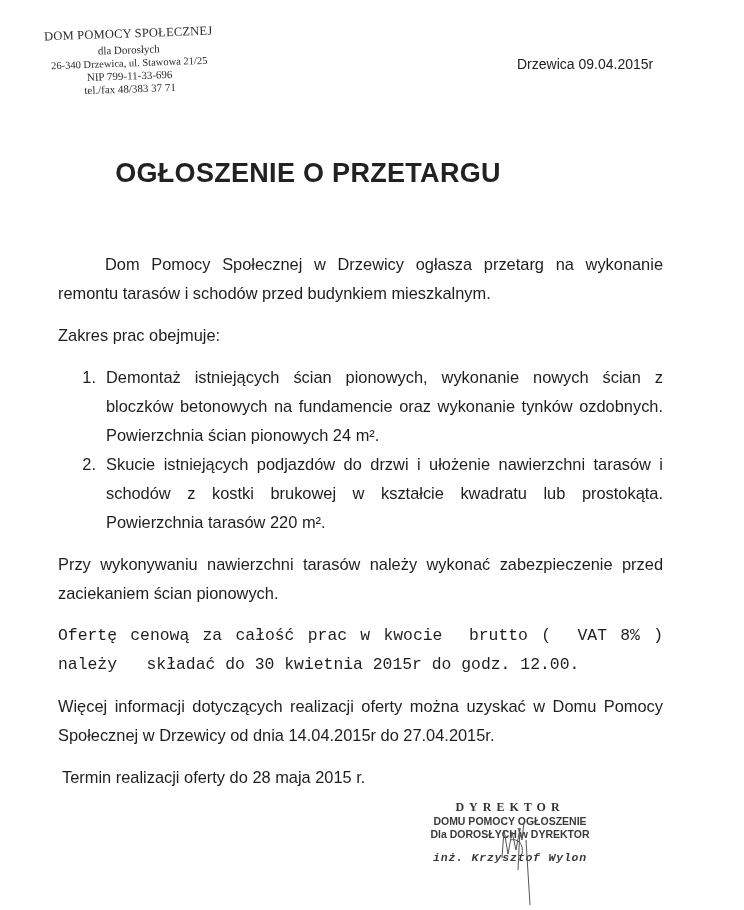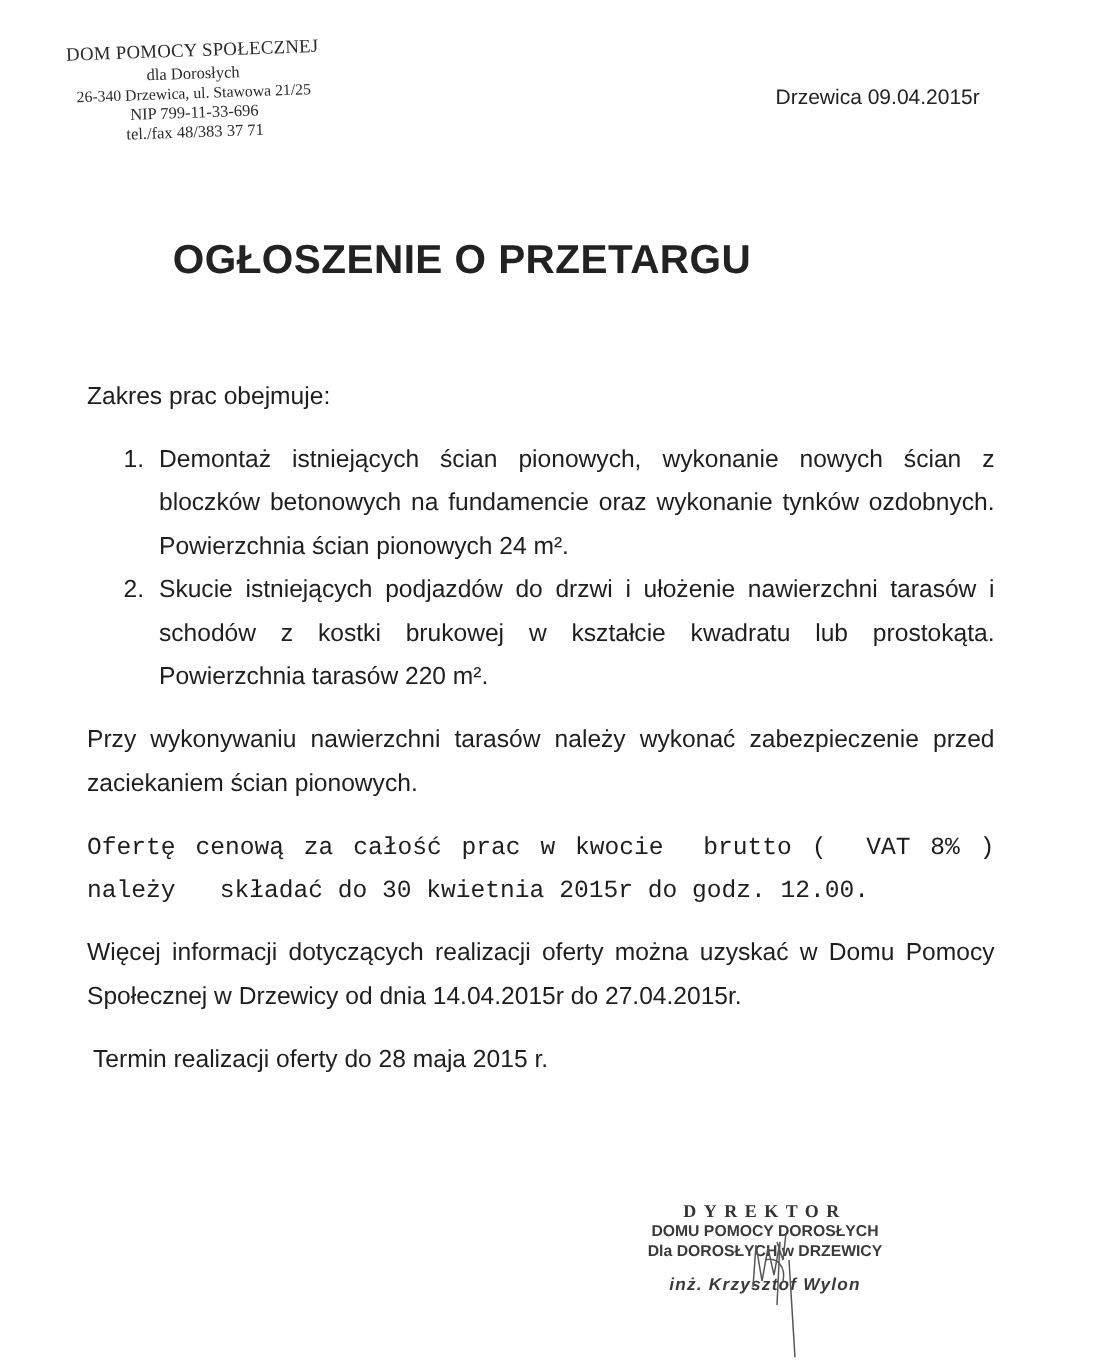--- a/index.html
+++ b/index.html
@@ -46,59 +46,60 @@
     position: absolute; left: 405px; top: 800px; width: 210px;
     font-family: "Liberation Sans", "DejaVu Sans", sans-serif;
     font-weight: bold; color: #3a3a3a; text-align: center;
   }
   .sig .role {
     font-family: "Liberation Serif", "DejaVu Serif", serif;
     font-size: 12px; letter-spacing: 5px; color: #333;
   }
   .sig .inst { font-size: 10.5px; line-height: 13px; white-space: nowrap; }
   .sig .name {
-    font-style: italic; font-size: 11.5px; margin-top: 10px; letter-spacing: 0.8px;
+    font-style: italic; font-size: 11.5px; margin-top: 10px; letter-spacing: 0.8px; font-family: Liberation Mono, monospace;
   }
   .scribble { position: absolute; left: 488px; top: 810px; }
 </style>
 </head>
 <body>
 
 <div class="stamp">
   <div class="l1">DOM POMOCY SPOŁECZNEJ</div>
   <div class="l2">dla Dorosłych</div>
   <div class="l3">26-340 Drzewica, ul. Stawowa 21/25</div>
   <div class="l4">NIP 799-11-33-696</div>
   <div class="l5">tel./fax 48/383 37 71</div>
 </div>
 
 <div class="date">Drzewica  09.04.2015r</div>
 
 <h1 class="title" style="margin:0;">OGŁOSZENIE O PRZETARGU</h1>
 
 <div class="body">
+  <p class="indent">Dom Pomocy Społecznej w Drzewicy ogłasza przetarg na wykonanie remontu tarasów  i schodów przed budynkiem mieszkalnym.</p>
   <p>Zakres prac obejmuje:</p>
   <ol class="list">
     <li>
       <span class="num">1.</span>
       <span class="txt">Demontaż istniejących ścian pionowych, wykonanie nowych ścian z bloczków betonowych na fundamencie oraz wykonanie tynków ozdobnych. Powierzchnia ścian pionowych 24 m².</span>
     </li>
     <li>
       <span class="num">2.</span>
       <span class="txt">Skucie istniejących podjazdów do drzwi i ułożenie nawierzchni tarasów i schodów z kostki brukowej w kształcie kwadratu lub prostokąta. Powierzchnia tarasów 220 m².</span>
     </li>
   </ol>
   <p>Przy wykonywaniu nawierzchni tarasów należy wykonać zabezpieczenie przed zaciekaniem ścian pionowych.</p>
   <p style="white-space:pre-wrap;font-family:Liberation Mono, monospace;">Ofertę cenową za całość prac w kwocie  brutto (  VAT 8% )  należy   składać do 30 kwietnia 2015r do godz. 12.00.</p>
   <p>Więcej informacji dotyczących realizacji oferty można uzyskać w Domu Pomocy Społecznej w Drzewicy od dnia 14.04.2015r do 27.04.2015r.</p>
   <p class="p-term">Termin realizacji oferty do 28 maja 2015 r.</p>
 </div>
 
 <div class="sig">
   <div class="role">DYREKTOR</div>
-  <div class="inst">DOMU POMOCY DOROSŁYCH</div>
-  <div class="inst">Dla DOROSŁYCH w DRZEWICY</div>
+  <div class="inst">DOMU POMOCY OGŁOSZENIE</div>
+  <div class="inst">Dla DOROSŁYCH w DYREKTOR</div>
   <div class="name">inż. Krzysztof Wylon</div>
 </div>
 
 <svg class="scribble" width="60" height="95" viewBox="0 0 60 95">
   <path d="M14 48 L16 20 L20 44 L24 22 L28 40 L32 18 L30 60 M30 18 L34 30 L36 12 M22 30 C30 28, 36 34, 34 44 M38 30 L42 95" fill="none" stroke="#555" stroke-width="1"></path>
 </svg>
 
 </body></html>

